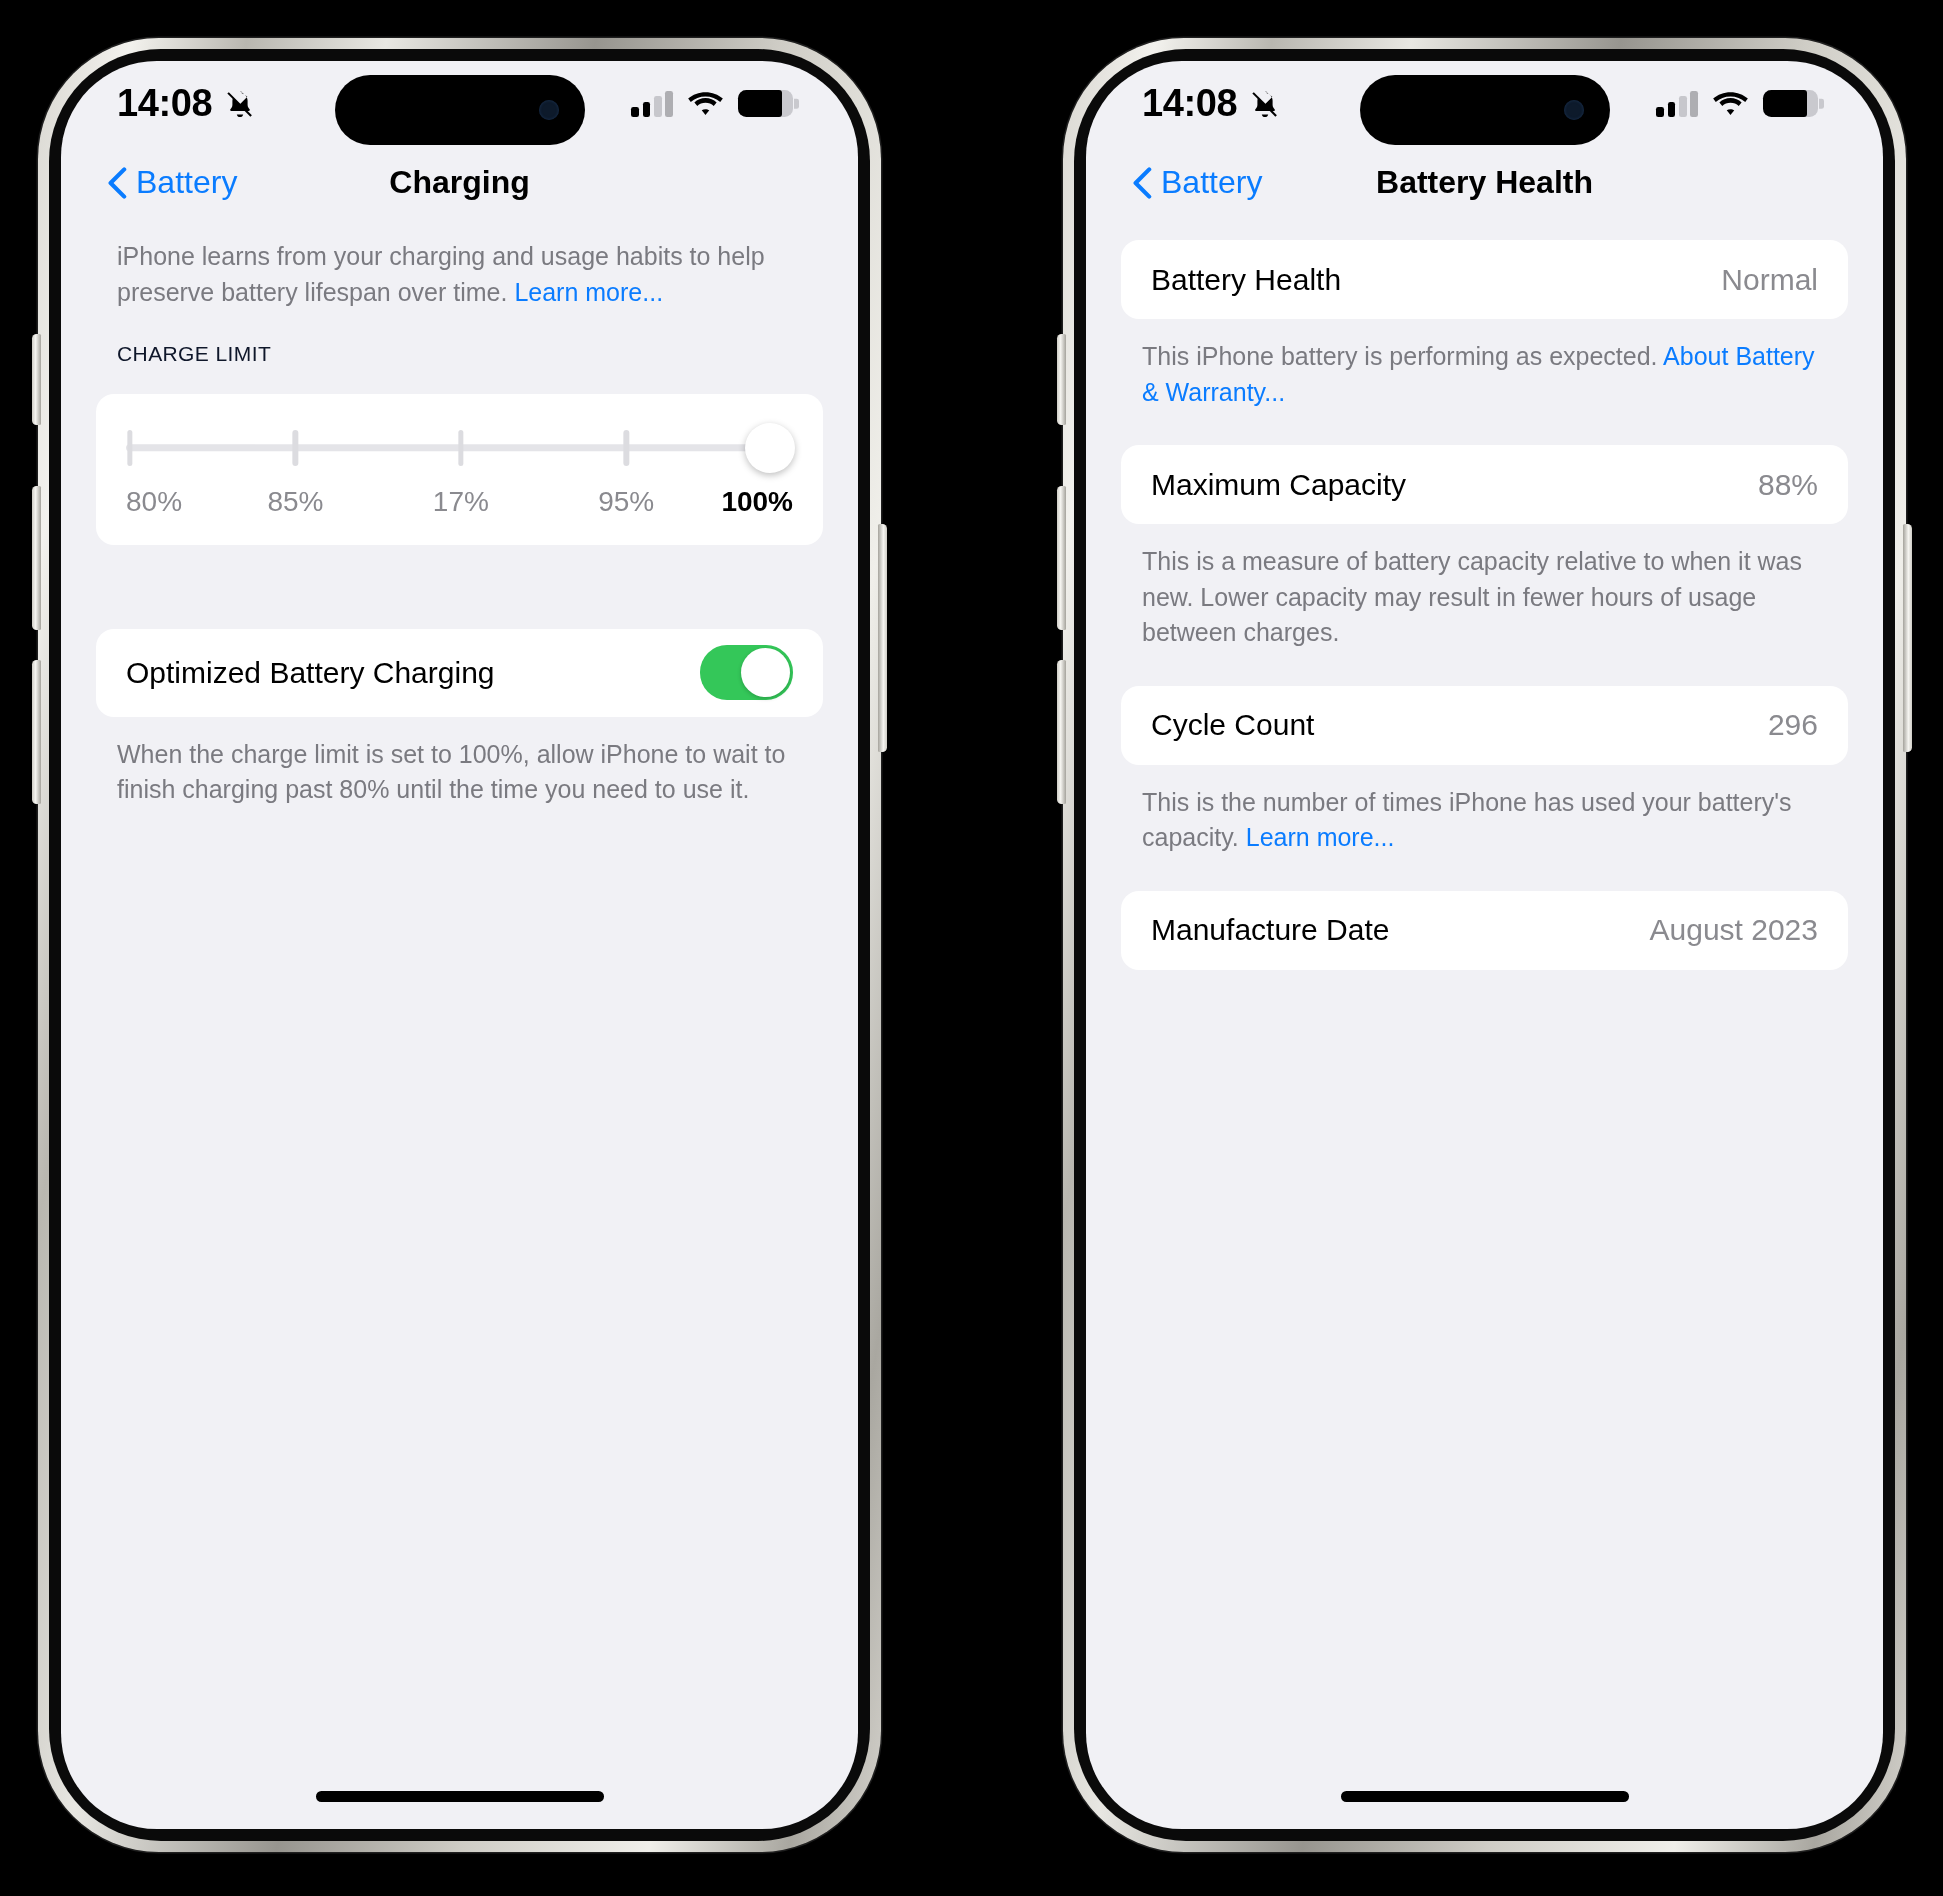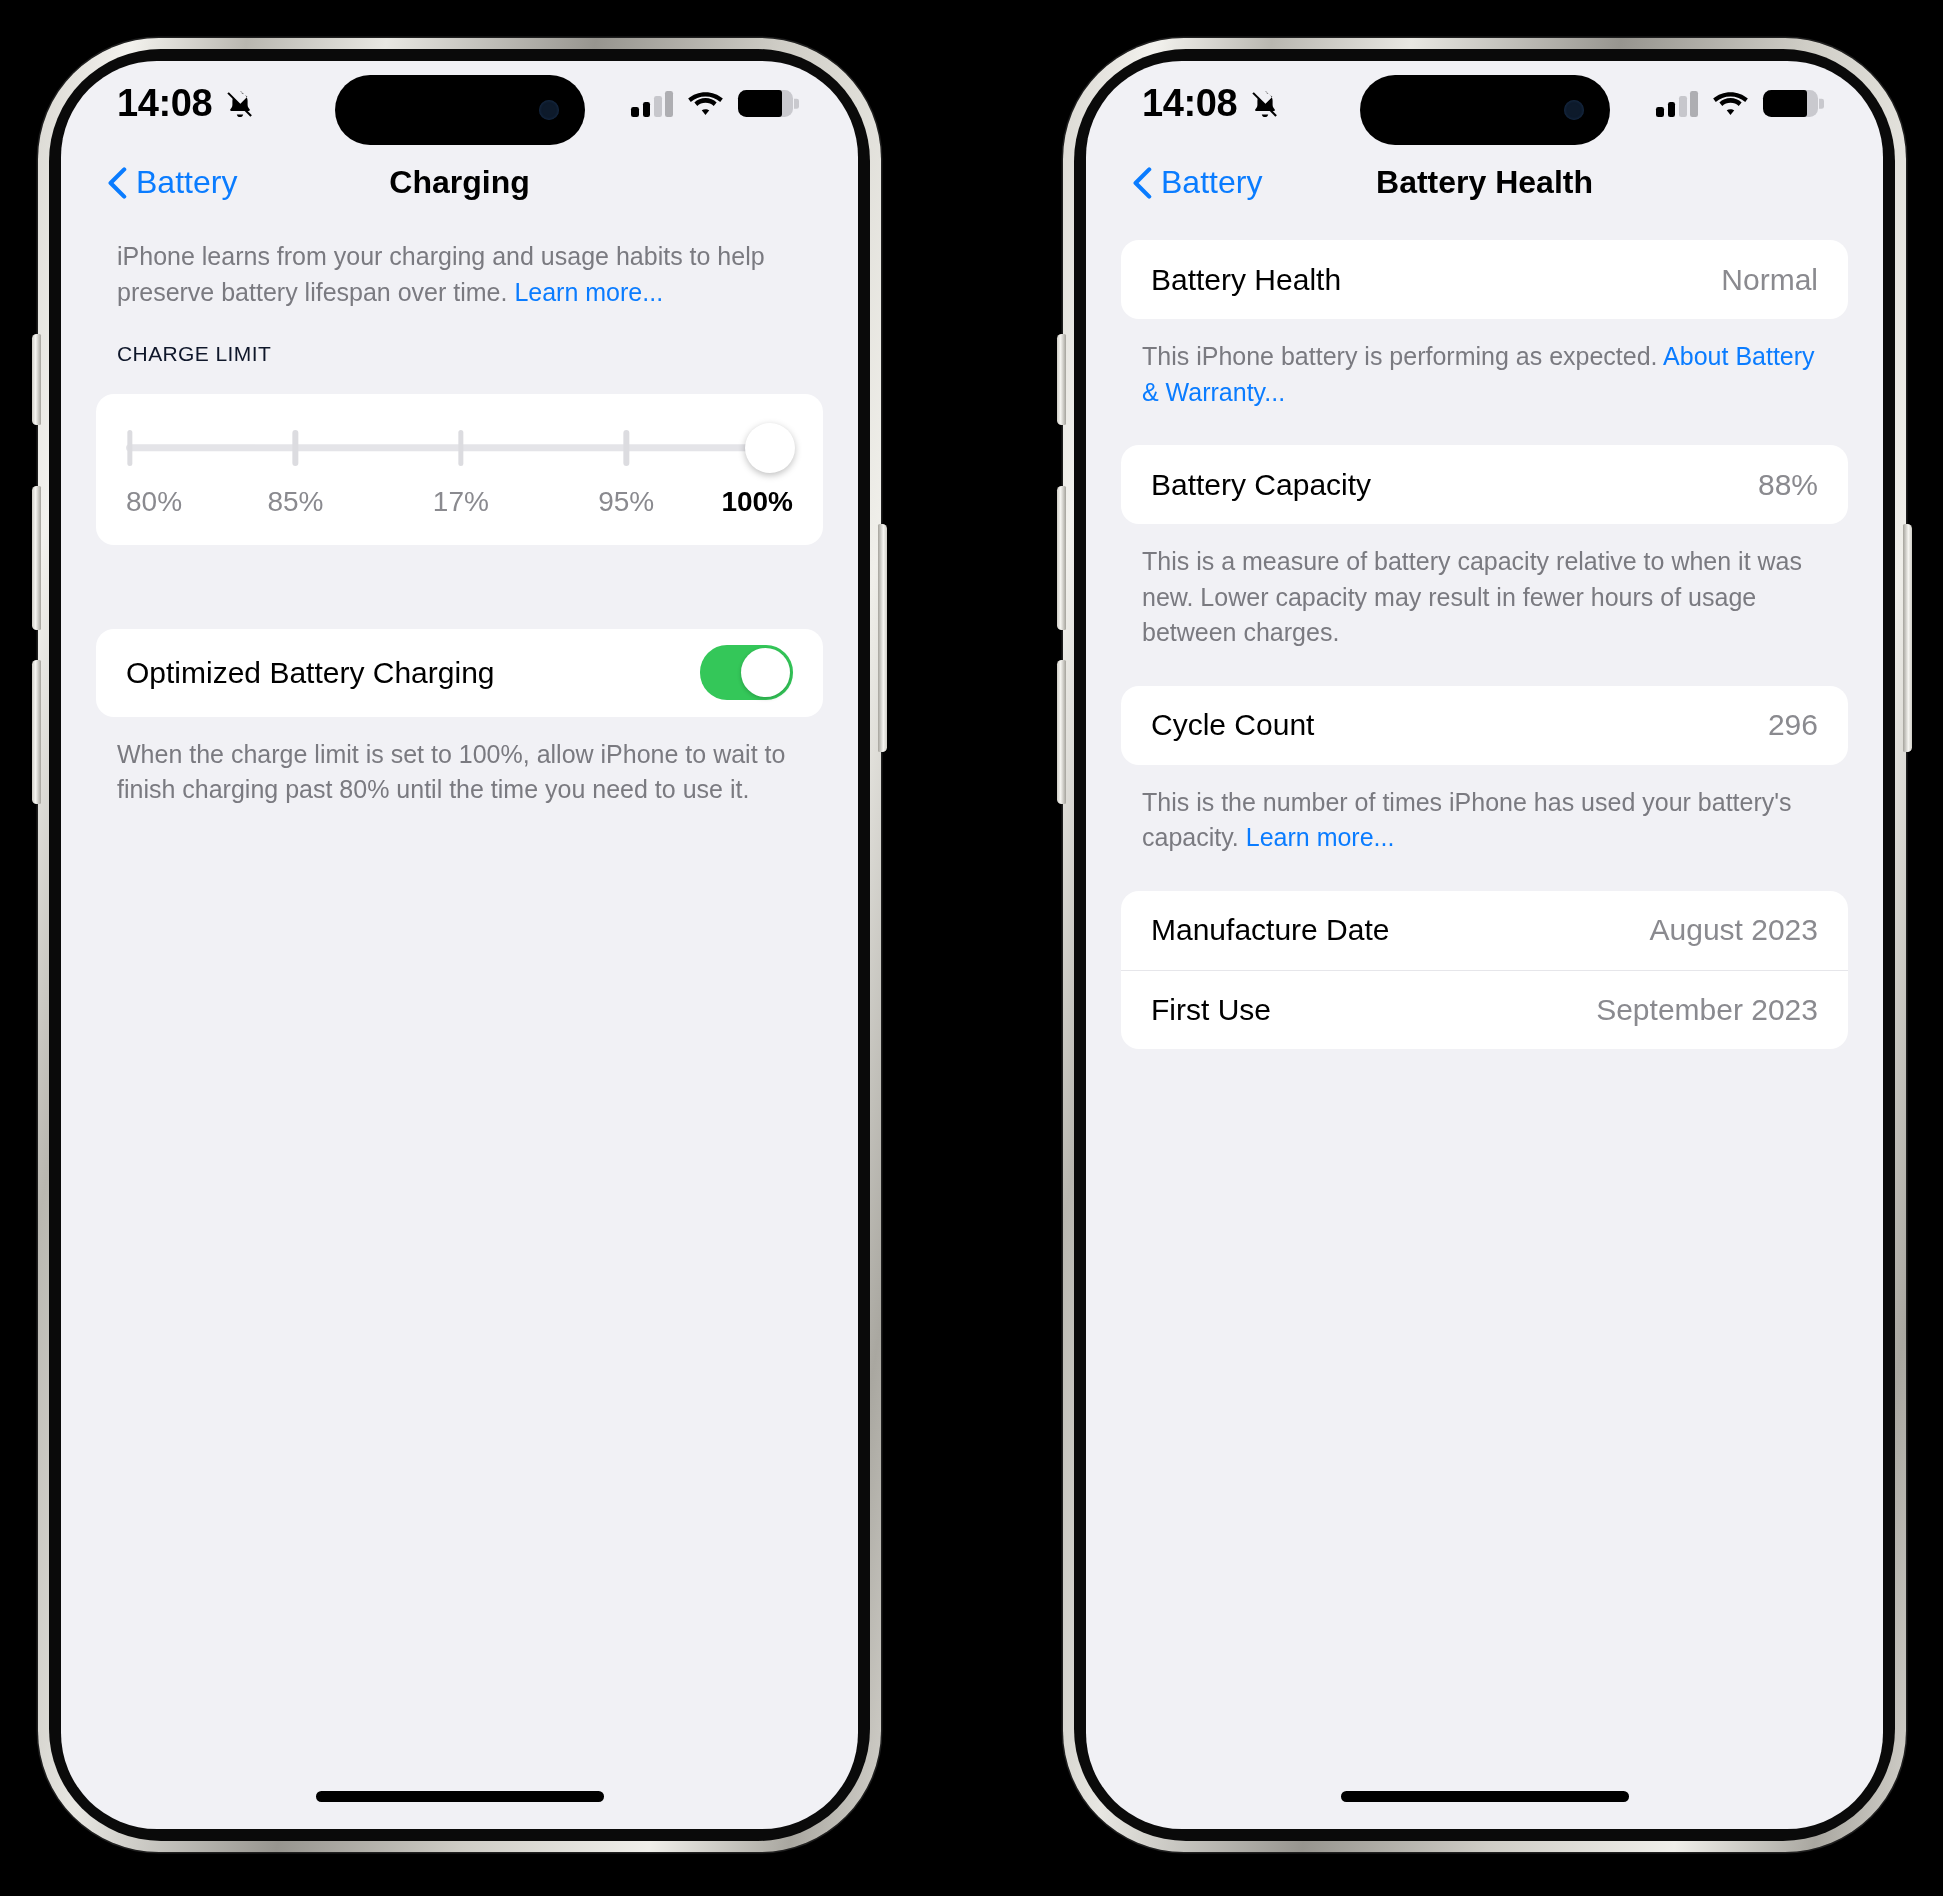--- a/index.html
+++ b/index.html
@@ -501,21 +501,21 @@
         </div>
 
         <div class="footnote">
           <span>This iPhone battery is performing as expected. </span><a href="#">About Battery &amp; Warranty...</a>
         </div>
 
         <div class="gap-md"></div>
 
         <div class="card">
           <div class="row">
-            <span class="row-label">Battery Capacity</span>
+            <span class="row-label">Maximum Capacity</span>
             <span class="row-value">88%</span>
           </div>
         </div>
 
         <div class="footnote">This is a measure of battery capacity relative to when it was new. Lower capacity may result in fewer hours of usage between charges.</div>
 
         <div class="gap-md"></div>
 
         <div class="card">
           <div class="row">
@@ -528,24 +528,20 @@
           <span>This is the number of times iPhone has used your battery's capacity. </span><a href="#">Learn more...</a>
         </div>
 
         <div class="gap-md"></div>
 
         <div class="card">
           <div class="row">
             <span class="row-label">Manufacture Date</span>
             <span class="row-value">August 2023</span>
           </div>
-          <div class="row">
-            <span class="row-label">First Use</span>
-            <span class="row-value">September 2023</span>
-          </div>
         </div>
 
       </div>
 
       <div class="home-indicator"></div>
     </div>
   </div>
 
 </div>
 

